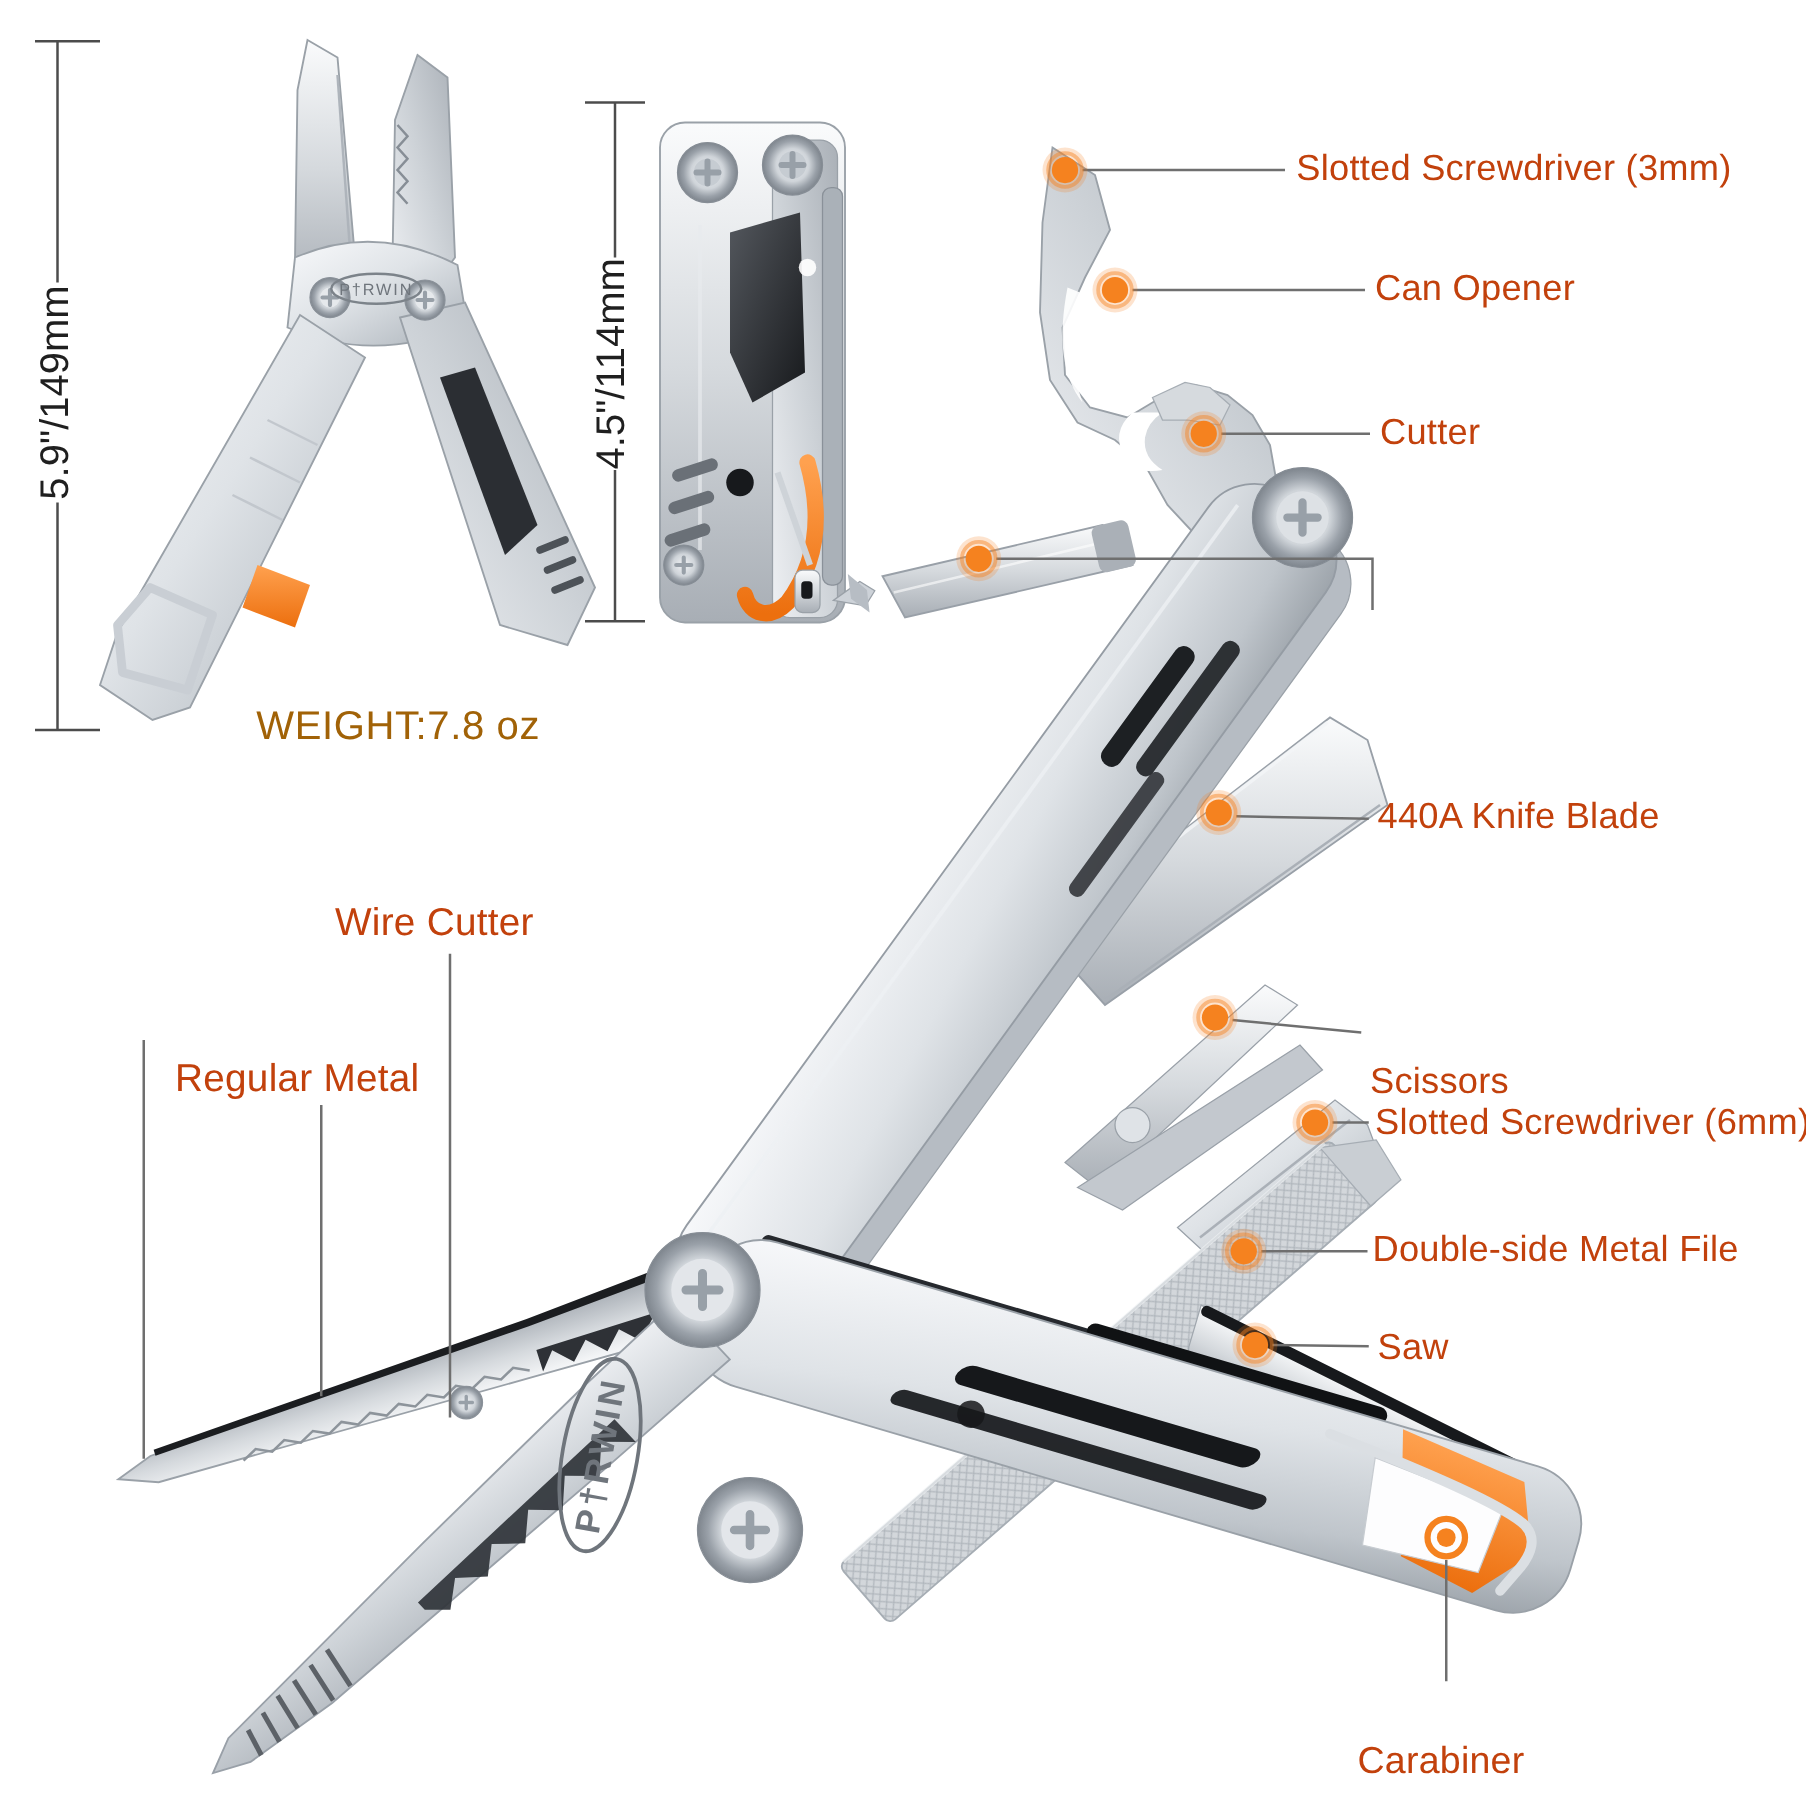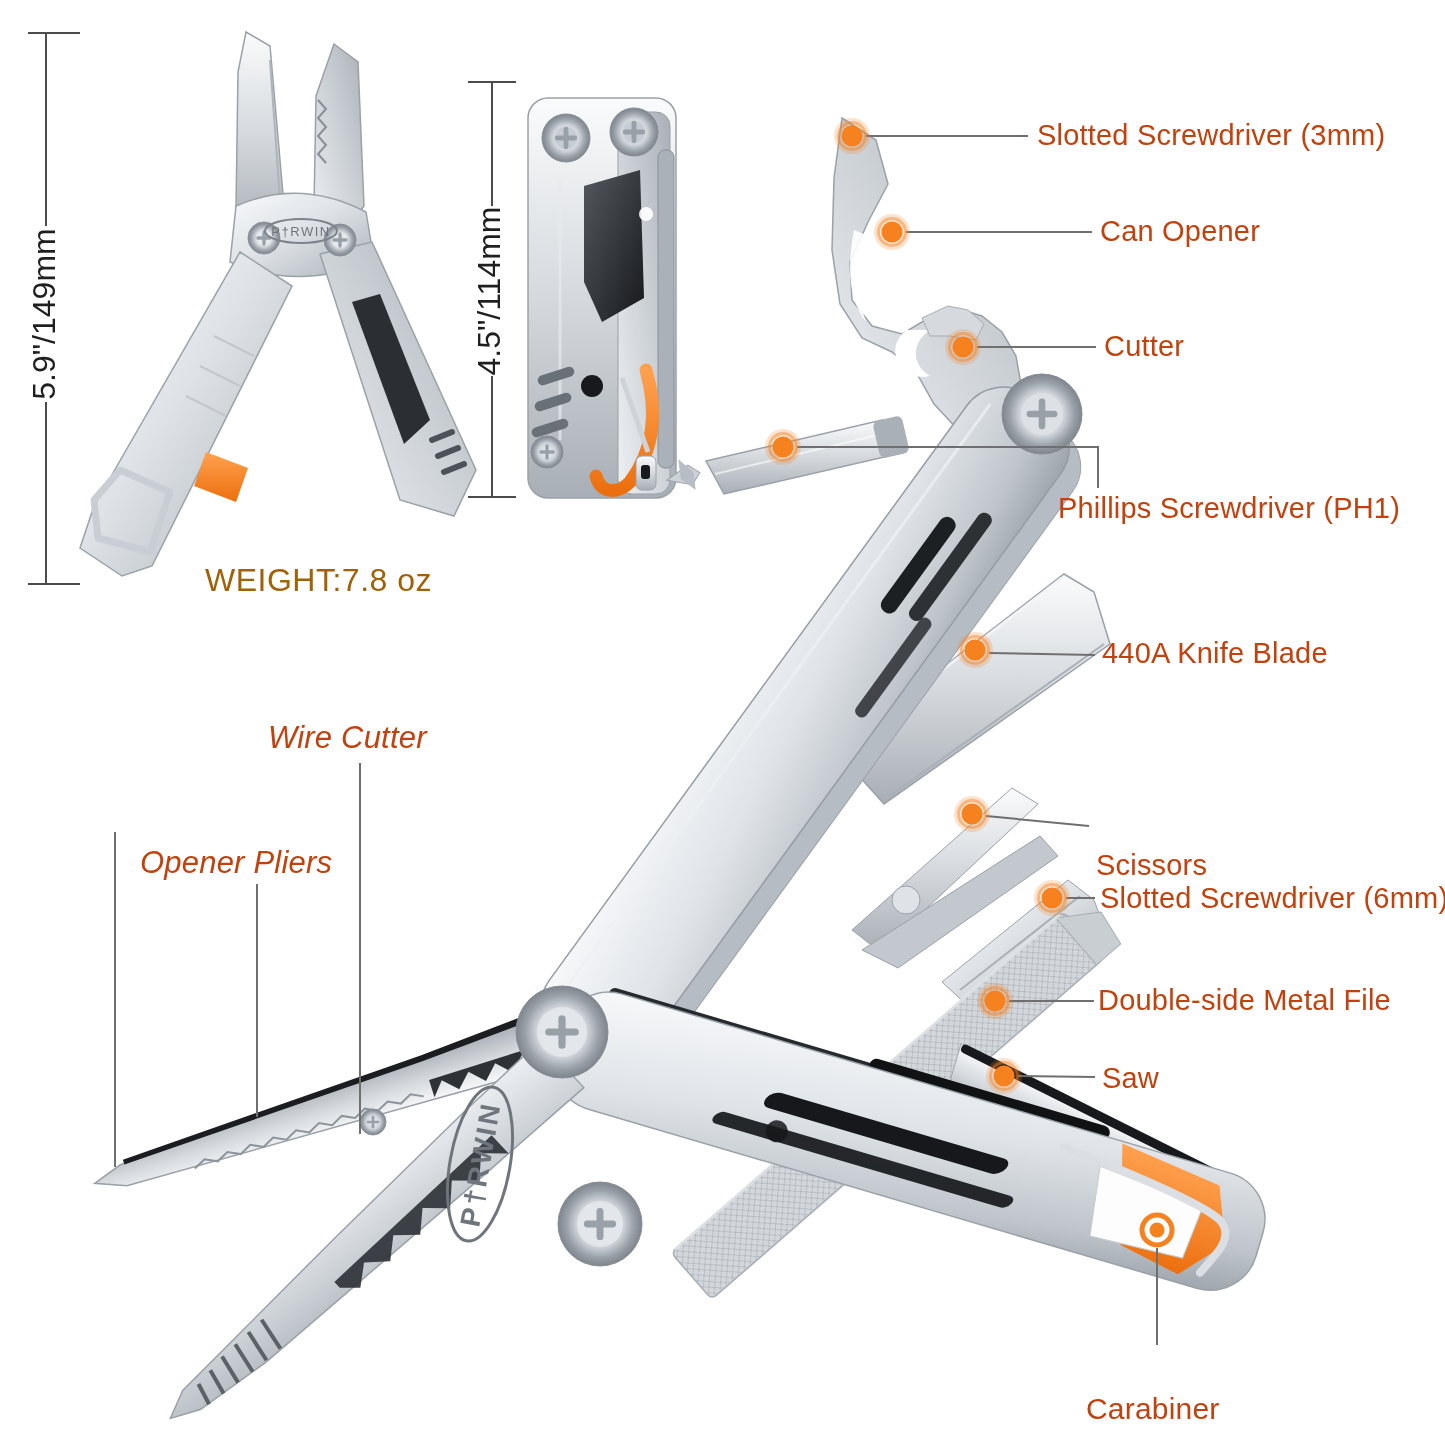--- a/index.html
+++ b/index.html
@@ -2,21 +2,21 @@
 <html><head>
 <meta charset="utf-8">
 <style>
   html,body{margin:0;padding:0;background:#fff;}
   .canvas{
     position:relative;width:1445px;height:1445px;background:#fff;overflow:hidden;
     font-family:"Liberation Sans",sans-serif;color:#242424;
   }
   .canvas svg{position:absolute;left:0;top:0;}
   .label{position:absolute;white-space:nowrap;font-size:29px;line-height:1.15;color:#c2410c;letter-spacing:.2px;}
-  .label-left{font-size:31px;font-style:italic;}
+  .label-left{font-size:31px;}
   .label-carabiner{font-size:30px;margin-top:44px;}
   .dim{
     position:absolute;font-size:32px;color:#1f1f1f;white-space:nowrap;
     transform:translate(-50%,-50%) rotate(-90deg);
   }
   .weight{position:absolute;font-size:32px;color:#a16207;white-space:nowrap;letter-spacing:.5px;}
 </style>
 </head>
 <body>
 
@@ -287,24 +287,23 @@
     </g>
   </svg>
 
   <div class="dim" style="left:44px;top:314px;">5.9"/149mm</div>
   <div class="dim" style="left:489px;top:291px;">4.5"/114mm</div>
   <div class="weight" style="left:205px;top:562px;">WEIGHT:7.8 oz</div>
 
   <div class="label" style="left:1037px;top:119px;">Slotted Screwdriver (3mm)</div>
   <div class="label" style="left:1100px;top:215px;">Can Opener</div>
   <div class="label" style="left:1104px;top:330px;">Cutter</div>
-  <div class="label" style="left:1058px;top:492px;">Phillips Screwdriver (PH1)</div>
   <div class="label" style="left:1102px;top:637px;">440A Knife Blade</div>
   <div class="label" style="left:1096px;top:809px;margin-top:40px;">Scissors</div>
   <div class="label" style="left:1100px;top:882px;">Slotted Screwdriver (6mm)</div>
   <div class="label" style="left:1098px;top:984px;">Double-side Metal File</div>
   <div class="label" style="left:1102px;top:1062px;">Saw</div>
   <div class="label label-carabiner" style="left:1086px;top:1348px;">Carabiner</div>
 
   <div class="label label-left" style="left:268px;top:720px;">Wire Cutter</div>
-  <div class="label label-left" style="left:140px;top:845px;">Opener Pliers</div>
+  <div class="label label-left" style="left:140px;top:845px;">Regular Metal</div>
 
 </div>
 
 </body></html>

